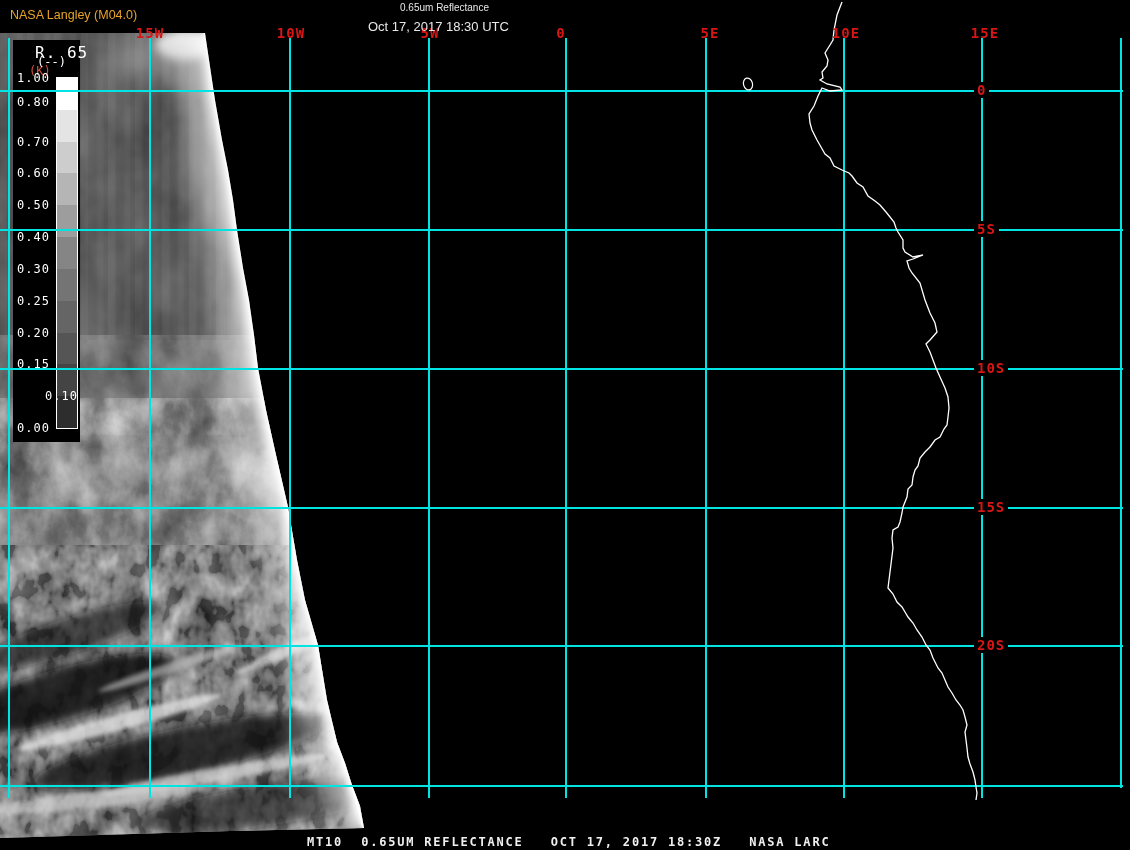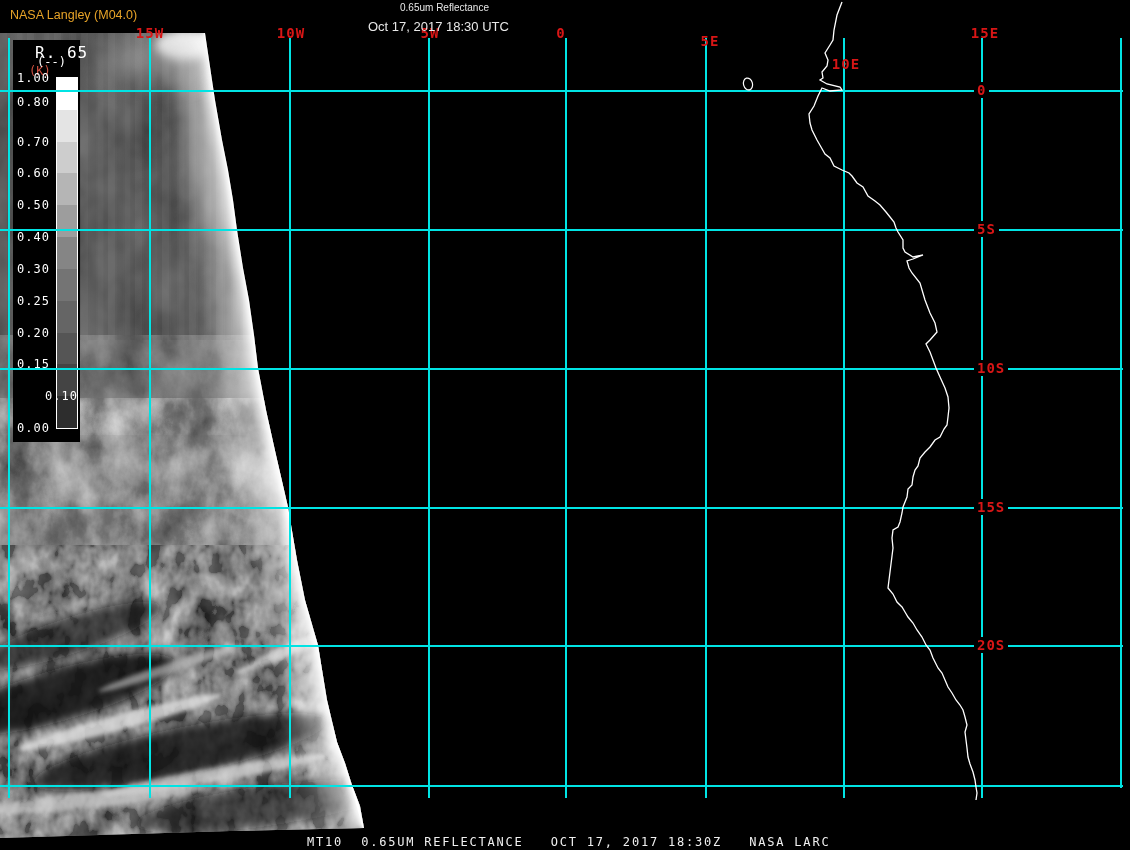--- a/index.html
+++ b/index.html
@@ -25,21 +25,21 @@
   .cb-tick{position:absolute;left:17px;color:#ffffff;font-size:12px;letter-spacing:1px;white-space:pre;}
   #cb-title{position:absolute;left:35px;top:43px;color:#ffffff;font-size:16px;letter-spacing:1px;}
   #cb-units-alt{position:absolute;left:29px;top:64px;color:#cf5040;font-size:12px;}
   #cb-units{position:absolute;left:37px;top:55px;color:#ffffff;font-size:12px;}
   .lon-label{position:absolute;top:25px;transform:translateX(-50%);font-size:14px;font-weight:bold;letter-spacing:1px;}
   .lat-label{position:absolute;font-size:14px;font-weight:bold;letter-spacing:1px;background:#000;padding:0 3px;}
   #header{position:absolute;left:0;top:0;width:958px;height:40px;z-index:6;pointer-events:none;}
   #credit{position:absolute;left:10px;top:8px;color:#e8a428;font-size:12.5px;font-family:"Liberation Sans",sans-serif;}
   #title-line1{position:absolute;left:400px;top:2px;color:#e8e8e8;font-size:10px;font-family:"Liberation Sans",sans-serif;}
   #title-line2{position:absolute;left:368px;top:19px;color:#e8e8e8;font-size:13px;font-family:"Liberation Sans",sans-serif;}
-  #footer{position:absolute;left:307px;top:835px;color:#f0f0f0;font-size:12px;letter-spacing:1.8px;white-space:pre;z-index:6;}
+  #footer{position:absolute;left:307px;top:835px;color:#f0f0f0;font-size:12px;letter-spacing:1.8px;white-space:pre;z-index:6;font-weight:bold;}
 </style>
 </head>
 <body>
 
 <div id="stage">
 
   <svg id="imagery" width="1130" height="850">
     <defs>
       <clipPath id="swath">
         <path d="M0,33 L205,33 L212,80 L215,100 L222,140 L228,170 L233,200 L237,230 L243,268 L249,300 L254,335 L258,368 L266,410 L276,455 L288,507 L297,560 L305,600 L318,645 L327,700 L337,742 L345,763 L352,785 L360,806 L364,828 L230,831 L100,835 L0,838 Z"></path>
@@ -186,22 +186,22 @@
       <div class="cb-tick" style="top: 357px;">0.15</div>
       <div class="cb-tick" style="top: 389px; margin-left: 28px;">0.10</div>
       <div class="cb-tick" style="top: 421px;">0.00</div>
     </div>
 
   <div id="grid-labels">
       <div class="lon-label" style="left: 150px; color: rgb(216, 22, 22);">15W</div>
       <div class="lon-label" style="left: 291px; color: rgb(216, 22, 22);">10W</div>
       <div class="lon-label" style="left: 430px; color: rgb(216, 22, 22);">5W</div>
       <div class="lon-label" style="left: 561px; color: rgb(216, 22, 22);">0</div>
-      <div class="lon-label" style="left: 710px; color: rgb(216, 22, 22); margin-top: 8px;">5E</div>
-      <div class="lon-label" style="left: 846px; color: rgb(216, 22, 22); margin-top: 31px;">10E</div>
+      <div class="lon-label" style="left: 710px; color: rgb(216, 22, 22);">5E</div>
+      <div class="lon-label" style="left: 846px; color: rgb(216, 22, 22);">10E</div>
       <div class="lon-label" style="left: 985px; color: rgb(216, 22, 22);">15E</div>
       <div class="lat-label" style="left: 974px; top: 82px; color: rgb(216, 22, 22);">0</div>
       <div class="lat-label" style="left: 974px; top: 221px; color: rgb(216, 22, 22);">5S</div>
       <div class="lat-label" style="left: 974px; top: 360px; color: rgb(216, 22, 22);">10S</div>
       <div class="lat-label" style="left: 974px; top: 499px; color: rgb(216, 22, 22);">15S</div>
       <div class="lat-label" style="left: 974px; top: 637px; color: rgb(216, 22, 22);">20S</div>
     </div>
 
   <div id="header">
     <div id="credit">NASA Langley (M04.0)</div>

